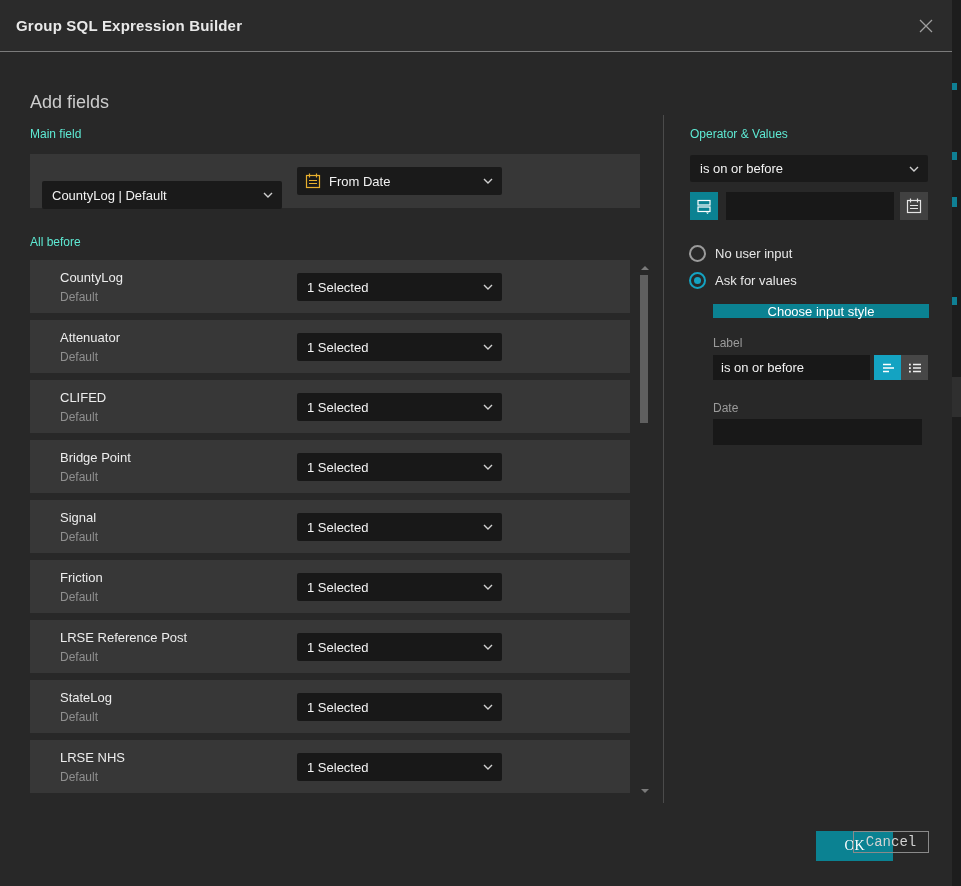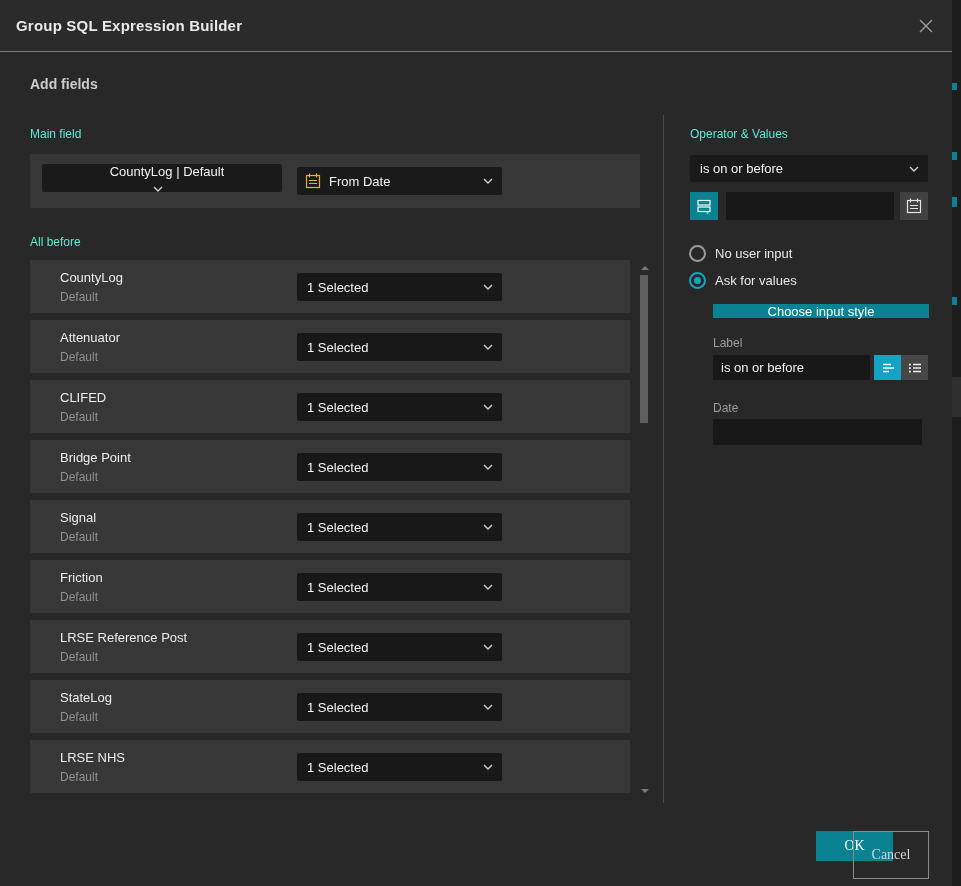--- a/index.html
+++ b/index.html
@@ -6,29 +6,29 @@
   #screen{
     position:relative;width:961px;height:886px;overflow:hidden;
     background:#282828;font-family:"Liberation Sans",sans-serif;
     -webkit-font-smoothing:antialiased;color:#e8e8e8;
   }
   
   .titlebar{position:absolute;left:0;top:0;width:952px;height:52px;background:#2b2b2b;border-bottom:1px solid #7b7b7b;box-sizing:border-box;}
   .title{position:absolute;left:16px;top:0;line-height:52px;font-size:15px;font-weight:bold;color:#e9e9e9;letter-spacing:.2px;}
   .close-btn{position:absolute;right:14px;top:14px;width:24px;height:24px;cursor:pointer;display:flex;align-items:center;justify-content:center;}
   
-  .h-add{position:absolute;left:30px;top:76px;font-size:14px;font-weight:bold;color:#cdcdcd;}
+  .h-add{position:absolute;left:30px;top:92px;font-size:18px;font-weight:normal;color:#cdcdcd;}
   .h-sub{position:absolute;font-size:12px;font-weight:normal;color:#5eead4;}
   
   .select{position:absolute;background:#1a1a1a;border-radius:2px;display:flex;align-items:center;cursor:pointer;box-sizing:border-box;}
   .select .sel-text{font-size:13px;color:#f2f2f2;padding-left:10px;white-space:nowrap;overflow:hidden;flex:1;}
   .select .chev{margin-right:9px;flex:none;display:flex;}
   
   .main-panel{position:absolute;left:30px;top:154px;width:610px;height:54px;background:#373737;}
-  .sel-source{left:12px;top:10px;width:240px;height:28px;flex-direction:column;}
+  .sel-source{left:12px;top:27px;width:240px;height:28px;}
   .sel-field{left:267px;top:13px;width:205px;height:28px;}
   .cal-ic{margin-left:8px;margin-right:8px;display:flex;flex:none;}
   .sel-field .sel-text{padding-left:0;}
   
   .rows{position:absolute;left:30px;top:260px;width:600px;}
   .field-row{position:relative;width:600px;height:53px;background:#373737;margin-bottom:7px;}
   .row-name{position:absolute;left:30px;top:10px;font-size:13px;color:#ececec;}
   .row-sub{position:absolute;left:30px;top:30px;font-size:12px;color:#8f8f8f;}
   .row-select{left:267px;top:13px;width:205px;height:28px;background:#181818;}
   
@@ -50,21 +50,21 @@
   .radio-label{font-size:13px;color:#e8e8e8;margin-left:9px;}
   .choose-btn{position:absolute;left:713px;top:304px;width:216px;height:14px;background:#0b8292;color:#fff;font-size:13px;display:flex;align-items:center;justify-content:center;cursor:pointer;border:none;font-family:"Liberation Sans",sans-serif;}
   .cap{position:absolute;font-size:12px;color:#9b9b9b;}
   .label-input{position:absolute;left:713px;top:355px;width:157px;height:25px;background:#181818;border:none;color:#f0f0f0;font-size:13px;padding:0 8px;box-sizing:border-box;font-family:"Liberation Sans",sans-serif;outline:none;}
   .ic-btn{position:absolute;top:355px;width:27px;height:25px;display:flex;align-items:center;justify-content:center;cursor:pointer;}
   .ic-btn.active{background:#14a3c2;}
   .ic-btn.idle{background:#474747;}
   .hint-input{position:absolute;left:713px;top:419px;width:209px;height:26px;background:#181818;border:none;color:#f0f0f0;font-size:13px;padding:0 8px;box-sizing:border-box;font-family:"Liberation Sans",sans-serif;outline:none;}
   
   .ok-btn{position:absolute;left:768px;top:831px;width:77px;height:30px;background:#0b8292;border:none;color:#fff;font-size:14px;cursor:pointer;font-family:Liberation Serif, serif;margin-left:48px;}
-  .cancel-btn{position:absolute;left:853px;top:831px;width:76px;height:48px;background:transparent;border:1px solid #8a8a8a;color:#d2d2d2;font-size:14px;cursor:pointer;font-family:Liberation Serif, serif;box-sizing:border-box;}
+  .cancel-btn{position:absolute;left:853px;top:831px;width:76px;height:22px;background:transparent;border:1px solid #8a8a8a;color:#d2d2d2;font-size:14px;cursor:pointer;font-family:Liberation Mono, monospace;box-sizing:border-box;}
   
   .bg-strip{position:absolute;left:952px;top:0;width:9px;height:886px;background:#1d1d1d;}
   .bg-chip{position:absolute;left:0;width:5px;background:#0f7f93;}
   .bg-light{position:absolute;left:0;width:9px;background:#2f2f2f;}
 </style>
 </head>
 <body>
 
 <div id="screen">
 

